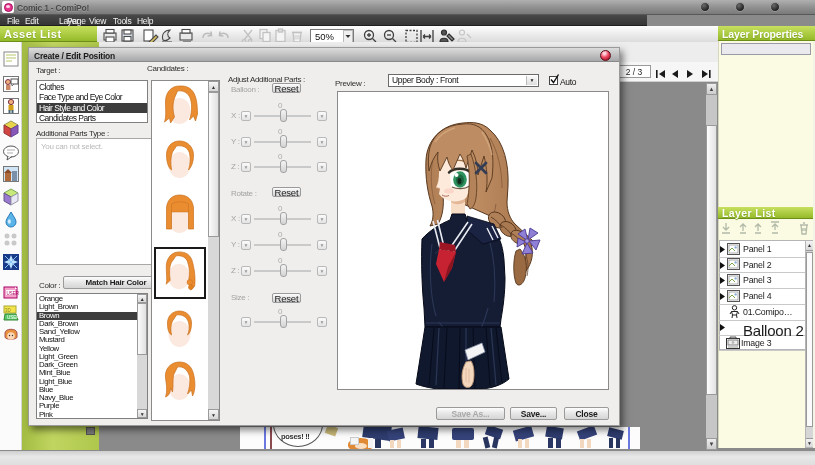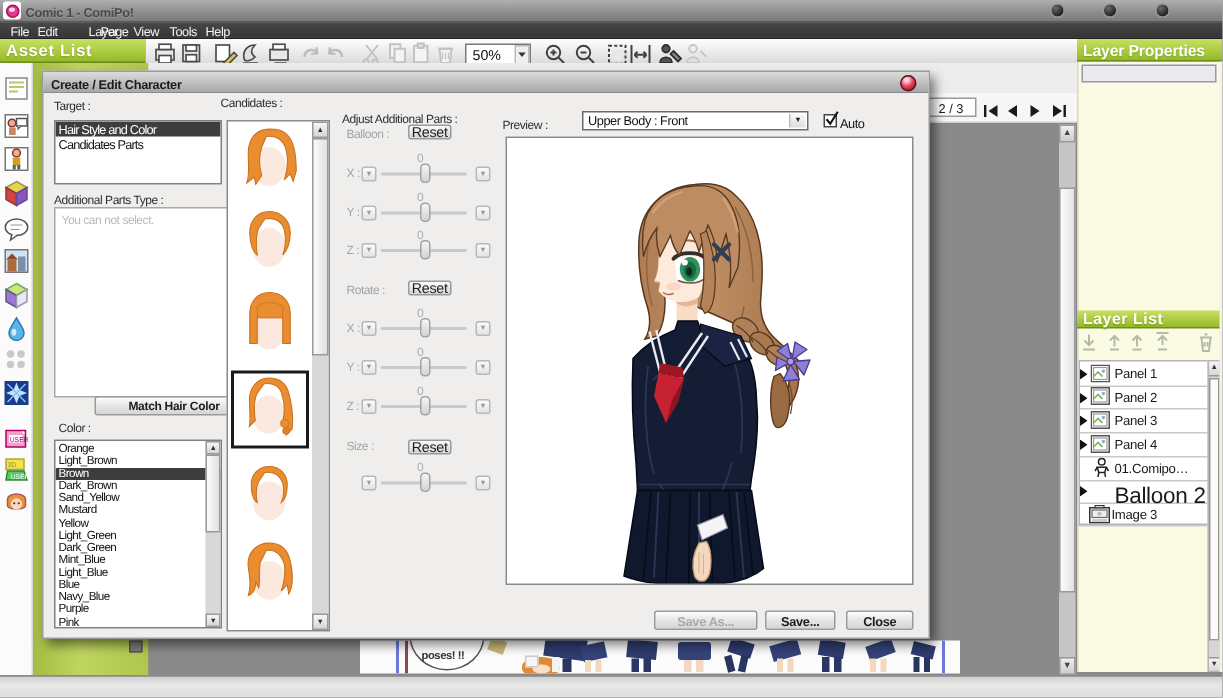--- a/index.html
+++ b/index.html
@@ -21,21 +21,21 @@
  <div class="a" style="left:2px;top:1px;width:12px;height:12px;background:#fff;border-radius:2px">
   <div class="a" style="left:1.5px;top:1.5px;width:9px;height:9px;border-radius:50%;background:#e8368f;border:1px solid #a81060"></div>
   <div class="a" style="left:4px;top:4px;width:4px;height:3px;border-radius:50%;background:#ffd8ea"></div>
  </div>
  <div class="a" style="left:17px;top:3px;font-size:8.5px;letter-spacing:-0.2px;font-weight:bold;color:#4a4a4a;text-shadow:0 1px 0 rgba(255,255,255,.2)">Comic 1 - ComiPo!</div>
  <div class="a" style="left:700px;top:2px;width:10px;height:10px;border-radius:50%;background:radial-gradient(circle at 35% 30%,#6a6a6a,#222 70%);border:1px solid #999"></div>
  <div class="a" style="left:735px;top:2px;width:10px;height:10px;border-radius:50%;background:radial-gradient(circle at 35% 30%,#6a6a6a,#222 70%);border:1px solid #999"></div>
  <div class="a" style="left:770px;top:2px;width:10px;height:10px;border-radius:50%;background:radial-gradient(circle at 35% 30%,#6a6a6a,#222 70%);border:1px solid #999"></div>
 </div>
 
-<div class="a" style="left:0;top:15px;width:815px;height:11px;background:linear-gradient(#484848,#353535);border-bottom:1px solid #1f1f1f">
+<div class="a" style="left:0;top:15px;width:647px;height:11px;background:linear-gradient(#484848,#353535);border-bottom:1px solid #1f1f1f">
  <div class="a mi" style="left:7px">File</div>
  <div class="a mi" style="left:25px">Edit</div>
  <div class="a mi" style="left:59px">Layer</div>
  <div class="a mi" style="left:67px">Page</div>
  <div class="a mi" style="left:89px">View</div>
  <div class="a mi" style="left:113px">Tools</div>
  <div class="a mi" style="left:137px">Help</div>
 </div>
 
 <div class="a" id="toolbar" style="left:97px;top:26px;width:621px;height:22px;background:linear-gradient(#fdfdfd,#e3e3e3 60%,#d2d2d2);border-bottom:1px solid #b0b0b0">
@@ -330,34 +330,35 @@
 <div class="a" style="left:0;top:0;width:7px;height:10px;background:linear-gradient(#f4f4f4,#d8d8d8);border-bottom:1px solid #9a9a9a;font-size:5px;color:#333;text-align:center;line-height:9px">▲</div>
 <div class="a" style="left:0;top:11px;width:7px;height:175px;background:#fbfbfb;border:1px solid #9a9a9a"></div>
 <div class="a" style="left:0;bottom:0;width:7px;height:9px;background:linear-gradient(#f4f4f4,#d8d8d8);border-top:1px solid #9a9a9a;font-size:5px;color:#333;text-align:center;line-height:8px">▼</div>
   </div>
 <div class="a" style="left:813px;top:41px;width:2px;height:407px;background:#f4f4e6"></div>
 
 <div class="a" style="left:0;top:450px;width:815px;height:15px;background:linear-gradient(#cfcfcf,#e8e8e8 40%,#dedede);border-top:1px solid #8a8a8a"></div>
 
 <div class="a" id="dlg" style="left:28px;top:47px;width:592px;height:379px;background:#efeeec;border:1px solid #9a9a9a;box-shadow:3px 4px 7px rgba(0,0,0,.5)">
  <div class="a" style="left:0;top:0;width:590px;height:14px;background:linear-gradient(#dcdcdc,#a7a8aa);border-bottom:1px solid #8a8a8a">
-  <div class="a" style="left:5px;top:2.5px;font-size:8.5px;letter-spacing:-0.2px;font-weight:bold;color:#1c1c1c">Create / Edit Character</div>
+  <div class="a" style="left:5px;top:2.5px;font-size:8.5px;letter-spacing:-0.2px;font-weight:bold;color:#1c1c1c">Create / Edit Position</div>
  </div>
  <div class="a" style="left:571px;top:2px;width:11px;height:11px;border-radius:50%;background:radial-gradient(circle at 38% 26%,#ffd0da 0 14%,#ef4a63 45%,#b01a32 78%,#8d1524);border:1px solid #5a0f1a"></div>
  <div class="lbl" style="left:7px;top:18px">Target :</div>
  <div class="box" style="left:7px;top:32px;width:112px;height:43px;font-size:8.5px;letter-spacing:-0.55px;color:#111;overflow:hidden">
+  <div style="padding:1px 0 0 2px;line-height:10.3px">Clothes<br>Face Type and Eye Color</div>
   <div style="background:#3d3d3d;color:#fff;padding-left:2px;line-height:10.3px">Hair Style and Color</div>
   <div style="padding-left:2px;line-height:10.3px">Candidates Parts</div>
  </div>
  <div class="lbl" style="left:7px;top:81px">Additional Parts Type :</div>
  <div class="box" style="left:7px;top:90px;width:128px;height:127px;border-color:#a8a8a8">
   <div style="padding:3px 0 0 4px;font-size:8px;letter-spacing:-0.3px;color:#b9b9b9">You can not select.</div>
  </div>
  <div class="lbl" style="left:10px;top:233px">Color :</div>
- <div class="btn" style="left:34px;top:216px;width:106px;height:13px;line-height:12px;font-weight:bold;font-size:8px;letter-spacing:-0.2px">Match Hair Color</div>
+ <div class="btn" style="left:34px;top:228px;width:106px;height:13px;line-height:12px;font-weight:bold;font-size:8px;letter-spacing:-0.2px">Match Hair Color</div>
  <div class="box" style="left:7px;top:245px;width:112px;height:126px;font-size:7.8px;letter-spacing:-0.4px;color:#111;overflow:hidden">
   <div style="padding:1px 0 0 2px;line-height:8.25px">Orange<br>Light_Brown</div>
   <div style="background:#3d3d3d;color:#fff;padding-left:2px;line-height:8.25px">Brown</div>
   <div style="padding:0 0 0 2px;line-height:8.25px">Dark_Brown<br>Sand_Yellow<br>Mustard<br>Yellow<br>Light_Green<br>Dark_Green<br>Mint_Blue<br>Light_Blue<br>Blue<br>Navy_Blue<br>Purple<br>Pink<br>Rose_Pink</div>
   <div class="a" style="right:0;top:0;width:10px;height:124px;background:#d8d8d8">
    <div class="a" style="left:0;top:0;width:10px;height:9px;background:linear-gradient(#f6f6f6,#d6d6d6);border:1px solid #9a9a9a;font-size:5px;color:#333;text-align:center;line-height:8px">▲</div>
    <div class="a" style="left:0;top:9px;width:10px;height:52px;background:linear-gradient(90deg,#fbfbfb,#e0e0e0);border:1px solid #9a9a9a"></div>
    <div class="a" style="left:0;bottom:0;width:10px;height:9px;background:linear-gradient(#f6f6f6,#d6d6d6);border:1px solid #9a9a9a;font-size:5px;color:#333;text-align:center;line-height:8px">▼</div>
   </div>
  </div>

